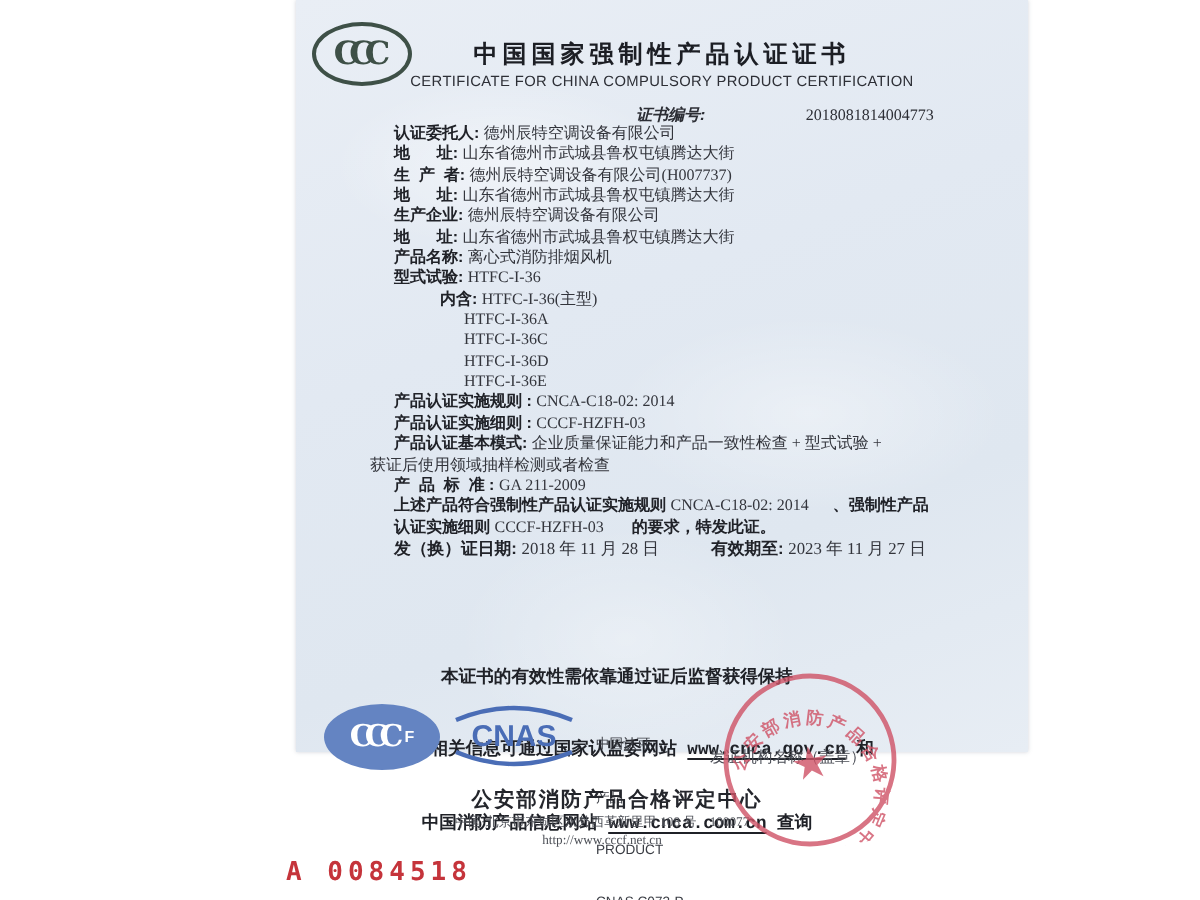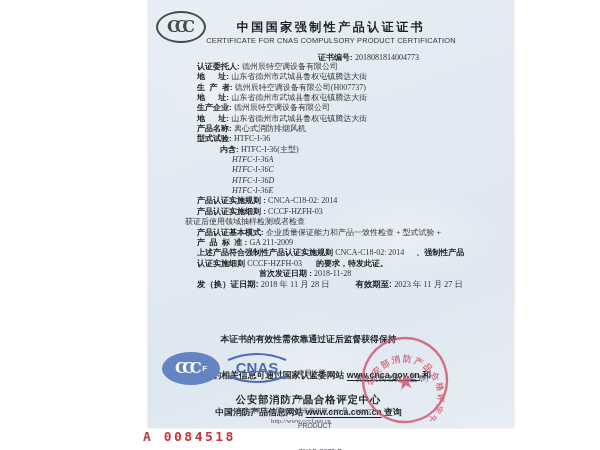--- a/index.html
+++ b/index.html
@@ -4,21 +4,21 @@
 <style>
   html,body{margin:0;padding:0;}
   body{
     width:600px;height:450px;position:relative;overflow:hidden;
     background:#ffffff;
     font-family:"Liberation Sans", sans-serif;
     -webkit-font-smoothing:antialiased;
   }
   
   .cert{
-    position:absolute;left:148px;top:0;width:366px;height:428px;
+    position:absolute;left:148px;top:0;width:366px;height:376px;
     background:linear-gradient(160deg,#e9eef5 0%,#e2e9f2 40%,#dfe7f0 70%,#e7edf4 100%);
     color:#2c2e35;
     box-shadow:0 0 2px rgba(120,130,150,.35);
   }
   .cert::before{ 
     content:"";position:absolute;inset:0;pointer-events:none;
     background:
       radial-gradient(120px 60px at 28% 22%, rgba(255,255,255,.45), transparent 70%),
       radial-gradient(140px 70px at 70% 55%, rgba(255,255,255,.35), transparent 70%),
       radial-gradient(120px 80px at 45% 85%, rgba(255,255,255,.3), transparent 70%);
@@ -33,36 +33,36 @@
   .ccc-logo .c3{font-family:"DejaVu Serif",serif;font-weight:bold;font-size:16px;letter-spacing:-5px;padding-right:5px;line-height:1;}
   .title{
     position:absolute;top:19px;left:0;right:0;text-align:center;
     font-size:12px;font-weight:bold;letter-spacing:2.5px;color:#1c1e24;white-space:pre;
   }
   .subtitle{
     position:absolute;top:36px;left:0;right:0;text-align:center;
     font-size:7.4px;letter-spacing:.2px;color:#2d2f36;white-space:pre;
   }
   .certno{position:absolute;top:52px;left:170px;font-size:8px;white-space:pre;}
-  .certno .l{font-weight:bold;}
-  .certno .n{font-family:"Liberation Serif","DejaVu Serif",serif;}
+  .certno .l{font-weight:bold;font-style:italic;}
+  .certno .n{font-family:"Liberation Serif","DejaVu Serif",serif;margin-left:48px;}
   
   .body{position:absolute;top:62px;left:37px;right:4px;font-size:8px;line-height:10.35px;}
   .line{white-space:pre;}
   .line .lbl{font-weight:bold;color:#202228;white-space:pre;margin-left:12px;}
   .line .val{font-family:"Liberation Serif","DejaVu Serif",serif;color:#33353c;white-space:pre;}
   .indent1{padding-left:23px;}
-  .indent2{padding-left:47px;font-style:italic;}
+  .indent2{padding-left:47px;}
   .indent3{padding-left:62px;}
   .dates{font-size:8.4px;line-height:10.8px;}
   .dates .gap{display:inline-block;width:14px;}
   
   .notice{
     position:absolute;top:308px;left:0;right:45px;text-align:center;
-    font-size:8.8px;font-weight:bold;line-height:12.3px;color:#1f2127;white-space:pre;
+    font-size:8.8px;font-weight:bold;line-height:12.3px;color:#1f2127;white-space:pre;font-family:Liberation Mono, monospace;
   }
   .notice .url{text-decoration:underline;text-underline-offset:1.5px;}
   
   .cccf-logo{
     position:absolute;left:14px;top:352px;width:58px;height:33px;border-radius:50%;
     background:#6484c2;color:#ffffff;display:flex;align-items:center;justify-content:center;
   }
   .cccf-logo .c3{font-family:"DejaVu Serif",serif;font-weight:bold;font-size:15px;letter-spacing:-4.5px;padding-right:4px;line-height:1;}
   .cccf-logo .f{font-size:8px;font-weight:bold;margin-left:1px;}
   .cnas-logo{position:absolute;left:76px;top:351px;width:66px;height:34px;}
@@ -93,46 +93,45 @@
 </head>
 <body>
 
 <div class="cert">
 
   <div class="ccc-logo">
     <span class="c3">CCC</span>
   </div>
 
   <div class="title">中国国家强制性产品认证证书</div>
-  <div class="subtitle">CERTIFICATE FOR CNAS COMPULSORY PRODUCT CERTIFICATION</div>
+  <div class="subtitle">CERTIFICATE FOR CHINA COMPULSORY PRODUCT CERTIFICATION</div>
 
   <div class="certno"><span class="l">证书编号: </span><span class="n">2018081814004773</span></div>
 
   <div class="body">
     <div class="line"><span class="lbl">认证委托人: </span><span class="val">德州辰特空调设备有限公司</span></div>
     <div class="line"><span class="lbl">地      址: </span><span class="val">山东省德州市武城县鲁权屯镇腾达大街</span></div>
     <div class="line"><span class="lbl">生  产  者: </span><span class="val">德州辰特空调设备有限公司(H007737)</span></div>
     <div class="line"><span class="lbl">地      址: </span><span class="val">山东省德州市武城县鲁权屯镇腾达大街</span></div>
     <div class="line"><span class="lbl">生产企业: </span><span class="val">德州辰特空调设备有限公司</span></div>
     <div class="line"><span class="lbl">地      址: </span><span class="val">山东省德州市武城县鲁权屯镇腾达大街</span></div>
     <div class="line"><span class="lbl">产品名称: </span><span class="val">离心式消防排烟风机</span></div>
     <div class="line"><span class="lbl">型式试验: </span><span class="val">HTFC-I-36</span></div>
     <div class="line indent1"><span class="lbl">内含: </span><span class="val">HTFC-I-36(主型)</span></div>
     <div class="line indent2"><span class="val">HTFC-I-36A</span></div>
     <div class="line indent2"><span class="val">HTFC-I-36C</span></div>
     <div class="line indent2"><span class="val">HTFC-I-36D</span></div>
     <div class="line indent2"><span class="val">HTFC-I-36E</span></div>
     <div class="line"><span class="lbl">产品认证实施规则 : </span><span class="val">CNCA-C18-02: 2014</span></div>
     <div class="line"><span class="lbl">产品认证实施细则 : </span><span class="val">CCCF-HZFH-03</span></div>
+    <div class="line"><span class="lbl">产品认证基本模式: </span><span class="val">企业质量保证能力和产品一致性检查 + 型式试验 +</span></div>
     <div class="line"><span class="val">获证后使用领域抽样检测或者检查</span></div>
-    <div class="line"><span class="lbl">产品认证基本模式: </span><span class="val">企业质量保证能力和产品一致性检查 + 型式试验 +</span></div>
     <div class="line"><span class="lbl">产  品  标  准 : </span><span class="val">GA 211-2009</span></div>
     <div class="line"><span class="lbl">上述产品符合强制性产品认证实施规则 </span><span class="val">CNCA-C18-02: 2014</span><span class="lbl">、强制性产品</span></div>
     <div class="line"><span class="lbl">认证实施细则 </span><span class="val">CCCF-HZFH-03 </span><span class="lbl">的要求，特发此证。</span></div>
-    <div class="line indent3"><span class="lbl">首次发证日期 : </span><span class="val">2018-11-28</span></div>
     <div class="line dates"><span class="lbl">发（换）证日期: </span><span class="val">2018 年 11 月 28 日</span><span class="gap"></span><span class="lbl">有效期至: </span><span class="val">2023 年 11 月 27 日</span></div>
   </div>
 
   <div class="notice">
     <div>本证书的有效性需依靠通过证后监督获得保持</div>
     <div><span>本证书的相关信息可通过国家认监委网站 </span><span class="url">www.cnca.gov.cn</span><span> 和</span></div>
     <div><span>中国消防产品信息网站 </span><span class="url">www.cnca.com.cn</span><span> 查询</span></div>
   </div>
 
   <div class="cccf-logo">

